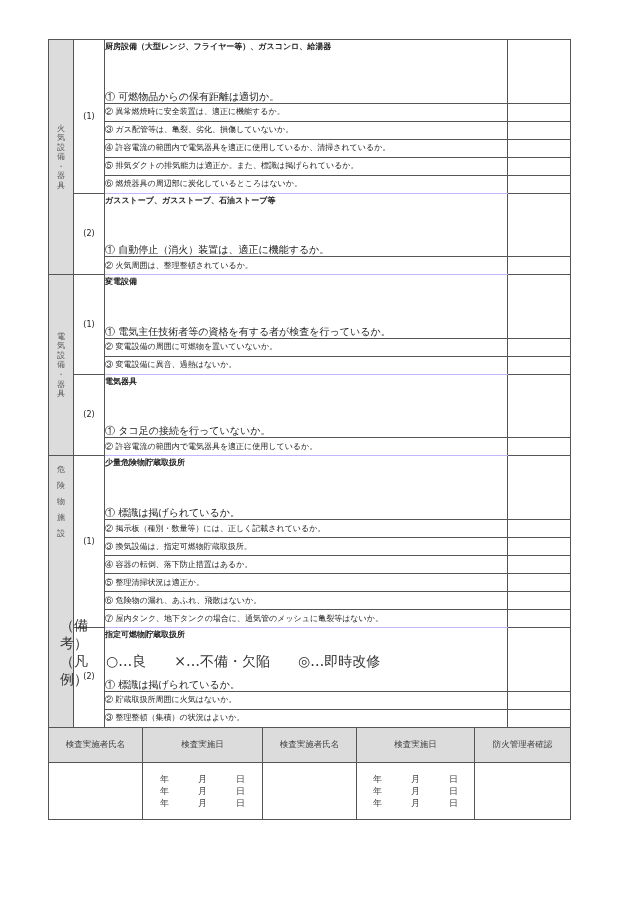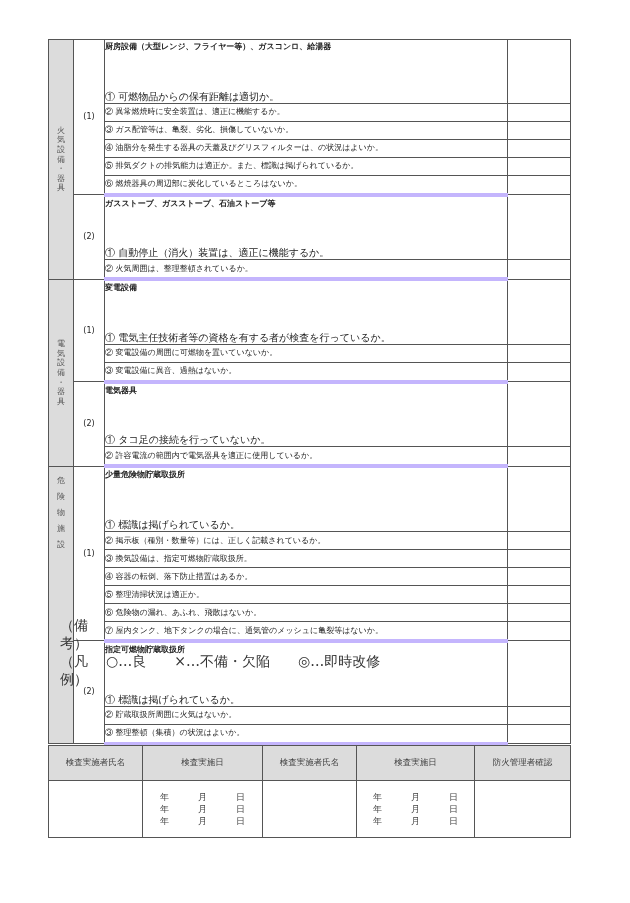--- a/index.html
+++ b/index.html
@@ -5,21 +5,21 @@
   html, body { margin:0; padding:0; background:#ffffff; }
   body { width:630px; height:903px; position:relative; overflow:hidden;
          font-family:"DejaVu Serif","Liberation Serif",serif; color:#222; }
   .sheet { position:absolute; left:48px; top:39px; width:522px; }
   table.main { border-collapse:collapse; width:522px; table-layout:fixed; }
   table.main td { border:1px solid #555; padding:0; font-size:8px; line-height:1.2; vertical-align:middle; }
   td.sec { background:#dcdcdc; width:25px; text-align:center; color:#555; font-size:11px; line-height:1.45; vertical-align:middle; }
   td.sub { width:31px; text-align:center; font-family:"DejaVu Sans","Liberation Sans",sans-serif; font-size:8px; }
   td.item { padding-left:5px; height:17px; border-top:1px dotted #999; border-bottom:1px dotted #999; }
   td.item.first { border-top:1px solid #555; }
-  td.item.last { border-bottom:4px solid #c4b5fd; }
+  td.item.last { border-bottom:1px solid #c4b5fd; }
   td.chk { width:63px; }
   .grp-title { font-family:Liberation Sans, sans-serif; font-weight:bold; font-size:8px; display:block; margin-top:2px; }
   .item-text { display:block; font-size:10px;margin-top:39px; }
   table.foot { border-collapse:collapse; width:522px; table-layout:fixed; margin-top:-1px; }
   table.foot td { border:1px solid #555; font-size:8.5px; text-align:center; color:#444; }
   table.foot td.hd { background:#dcdcdc; height:32px;margin-left:48px; }
   table.foot td.bd { height:54px; }
   .date-line { display:flex; justify-content:center; gap:0; line-height:12px; font-size:9px; }
   .date-line span { display:inline-block; width:38px; text-align:center; }
   .notes { position:absolute; left:60px; top:616px; font-size:14px; color:#333; line-height:18px; }
@@ -53,21 +53,21 @@
       </tr>
       <tr style="height:18px">
           <td class="item">② 異常燃焼時に安全装置は、適正に機能するか。</td>
           <td class="chk"></td>
         </tr>
       <tr style="height:18px">
           <td class="item">③ ガス配管等は、亀裂、劣化、損傷していないか。</td>
           <td class="chk"></td>
         </tr>
       <tr style="height:18px">
-          <td class="item">④ 油脂分を発生する器具の天蓋及びグリスフィルターは、の状況はよいか。</td>
+          <td class="item">④ 許容電流の範囲内で電気器具を適正に使用しているか、清掃されているか。</td>
           <td class="chk"></td>
         </tr>
       <tr style="height:17px">
           <td class="item">⑤ 排気ダクトの排気能力は適正か。また、標識は掲げられているか。</td>
           <td class="chk"></td>
         </tr>
       <tr style="height:17px">
           <td class="item last">⑥ 燃焼器具の周辺部に炭化しているところはないか。</td>
           <td class="chk"></td>
         </tr>

